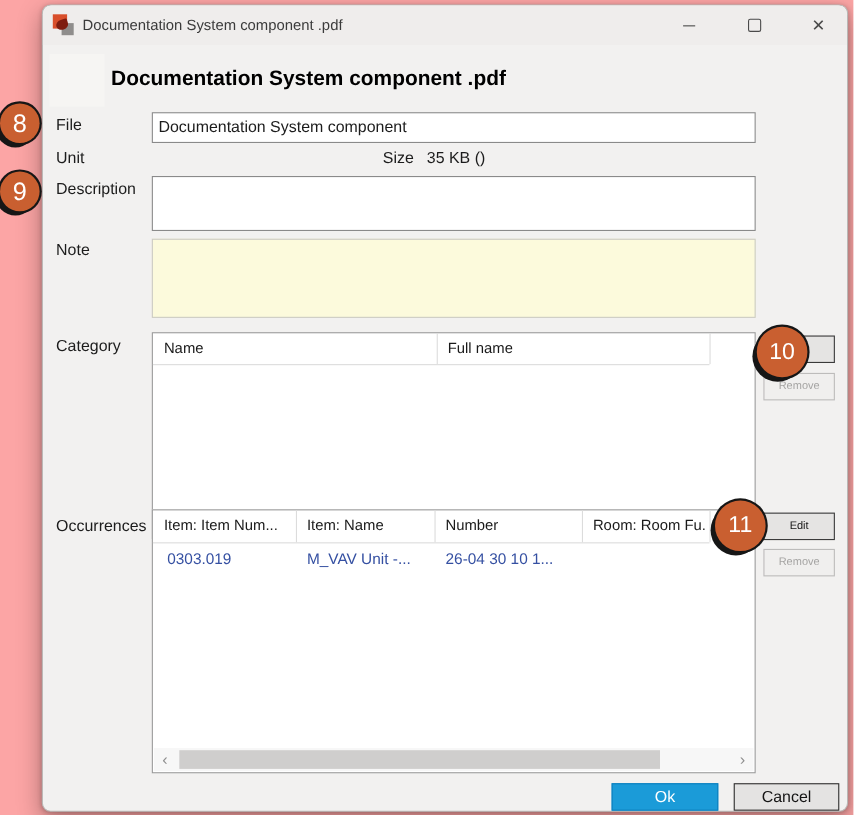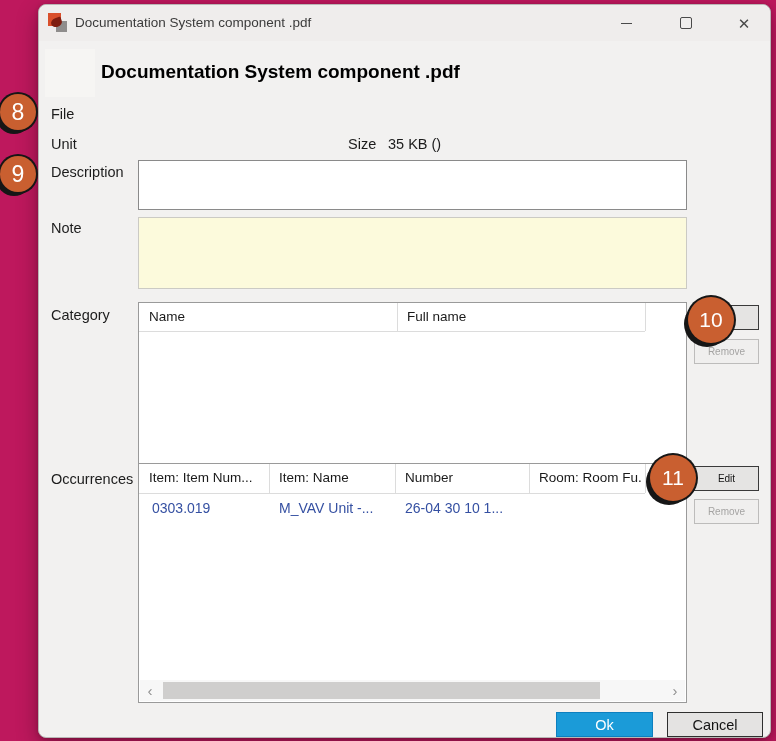--- a/index.html
+++ b/index.html
@@ -1,18 +1,18 @@
 <!DOCTYPE html>
 <html><head>
 <meta charset="utf-8">
 <style>
   html,body{margin:0;padding:0;background:#ffffff;}
   .stage{
     position:relative;width:776px;height:741px;overflow:hidden;
-    background:#be185d;font-family:"Liberation Sans",sans-serif;
+    background:#fca5a5;font-family:"Liberation Sans",sans-serif;
     -webkit-font-smoothing:antialiased;
   }
   .dialog{
     position:absolute;left:38px;top:4px;width:733px;height:734px;
     background:#F2F1F0;border:1px solid #B9B7B5;border-radius:8px;
     box-shadow:0 8px 22px rgba(0,0,0,.30), 0 1px 4px rgba(0,0,0,.18);
     box-sizing:border-box;
   }
   
   .titlebar{position:absolute;left:0;top:0;width:100%;height:36px;background:#EFEDEC;border-radius:8px 8px 0 0;}
@@ -99,20 +99,21 @@
       <span class="win-btn close">
           <span class="glyph-close">✕</span>
         </span>
     </div>
 
     <div class="ghost"></div>
 
     <div class="dlg-heading">Documentation System component .pdf</div>
 
     <div class="lbl" style="top:101px;">File</div>
+    <input class="textbox" style="top: 97px; height: 28px;" type="text" value="Documentation System component">
 
     <div class="lbl" style="top:131px;">Unit</div>
     <div class="typeline" style="left:309px;">Size</div>
     <div class="typeline" style="left:349px;">35 KB ()</div>
 
     <div class="lbl" style="top:159px;">Description</div>
     <textarea class="textbox" style="top: 155px; height: 50px;"></textarea>
 
     <div class="lbl" style="top:215px;">Note</div>
     <textarea class="textbox notebox" style="top: 212px; height: 72px;"></textarea>

